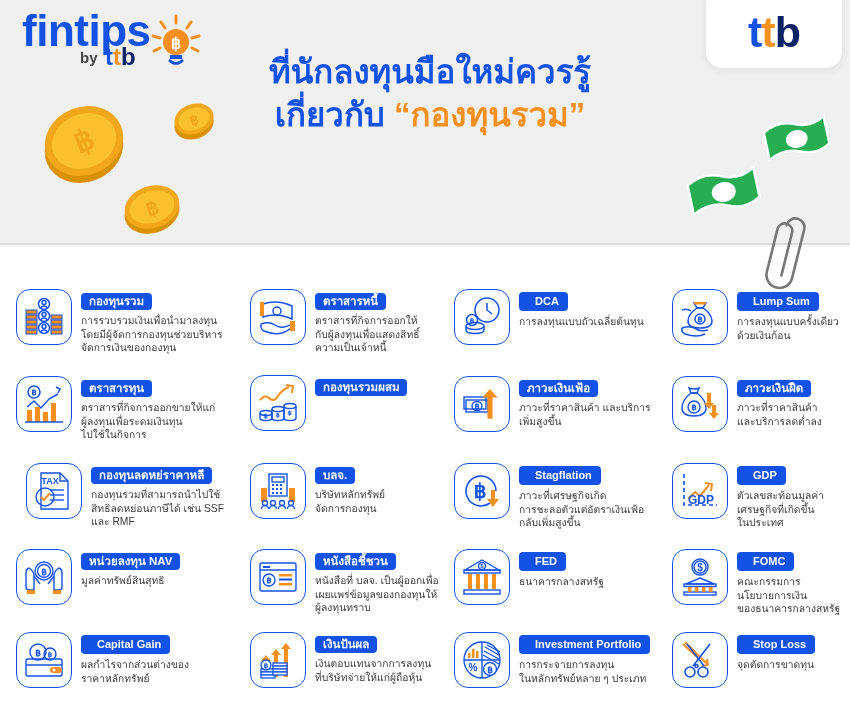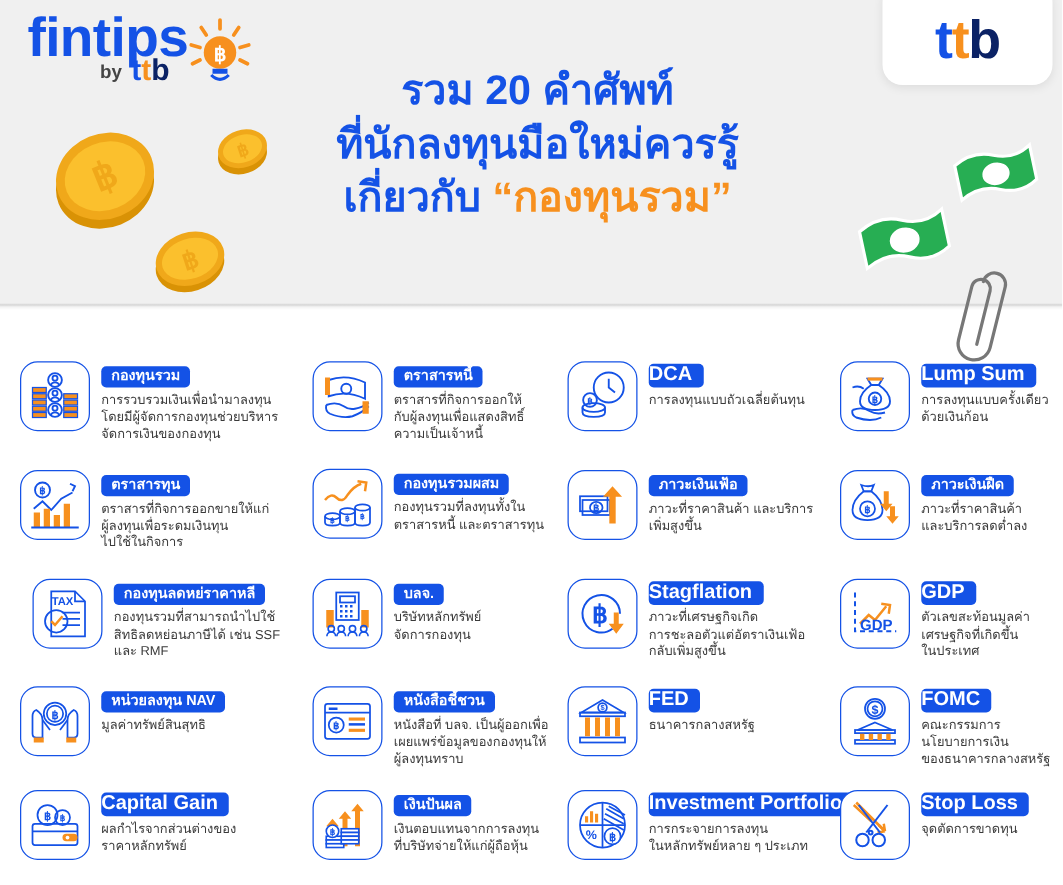--- a/index.html
+++ b/index.html
@@ -113,24 +113,24 @@
     border-radius: 14px;
     background: #fff;
     display: flex; align-items: center; justify-content: center;
     margin-right: 9px;
   }
   .card-body { padding-top: 2px; }
   .badge {
     display: inline-block;
     background: #1452e6;
     color: #ffffff;
-    font-size: 16px;
+    font-size: 11px;
     font-weight: bold;
     border-radius: 4px;
-    padding: 3px 9px 4px 0;
+    padding: 3px 9px 4px 16px;
     line-height: 12px;
     margin-bottom: 4px;
     white-space: nowrap;
   }
   .badge.th { font-size: 11.5px; padding: 2px 8px 3px 8px; }
   .desc {
     font-size: 10.3px;
     color: #3a3a3a;
     line-height: 13.6px;
     white-space: pre-line;
@@ -192,21 +192,20 @@
           <line x1="51" y1="37" x2="45" y2="34"></line>
         </g>
         <circle cx="29" cy="28" r="13" fill="#f7901e"></circle>
         <text x="29" y="35" font-size="16" font-weight="bold" fill="#ffffff" text-anchor="middle" font-family="Liberation Sans, sans-serif">฿</text>
         <path d="M23 41 h12 v4 h-12 z" fill="#1452e6"></path>
         <path d="M22 46 q7 7 14 0" stroke="#1452e6" stroke-width="2.5" fill="none"></path>
       </svg>
     </div>
 
     <div id="headline">
-      <div>รวม 20 คำศัพท์</div>
       <div>ที่นักลงทุนมือใหม่ควรรู้</div>
       <div><span>เกี่ยวกับ </span><span class="hl-orange">“กองทุนรวม”</span></div>
     </div>
 
     <div id="ttb-box">
       <span class="ttb-word"><span class="b1">t</span><span class="b2">t</span><span class="b3">b</span></span>
     </div>
   </div>
   <div id="header-shadow"></div>
 
@@ -354,22 +353,20 @@
             <ellipse cx="33" cy="24" rx="6" ry="2.5"></ellipse>
               <path d="M27 24 v12 q0 2.5 6 2.5 q6 0 6 -2.5 v-12"></path>
           </g>
           <text x="9" y="36" font-size="6" font-weight="bold" fill="#1452e6" text-anchor="middle" font-family="Liberation Sans, sans-serif">฿</text>
           <text x="21" y="35" font-size="6" font-weight="bold" fill="#1452e6" text-anchor="middle" font-family="Liberation Sans, sans-serif">฿</text>
           <text x="33" y="33" font-size="6" font-weight="bold" fill="#1452e6" text-anchor="middle" font-family="Liberation Sans, sans-serif">฿</text>
         </svg>
       </div>
       <div class="card-body">
         <span class="badge th">กองทุนรวมผสม</span>
-        <div class="desc">กองทุนรวมที่ลงทุนทั้งใน
-ตราสารหนี้ และตราสารทุน</div>
       </div>
     </div>
 
     <div class="card" style="left:454px; top:131px; width:200px;">
       <div class="icon-box">
         <svg width="42" height="42" viewBox="0 0 42 42">
           <g stroke="#1452e6" stroke-width="1.4" fill="none">
             <rect x="3" y="14" width="22" height="12"></rect>
             <rect x="5" y="17" width="22" height="12"></rect>
             <ellipse cx="16" cy="23" rx="5" ry="4.5"></ellipse>

